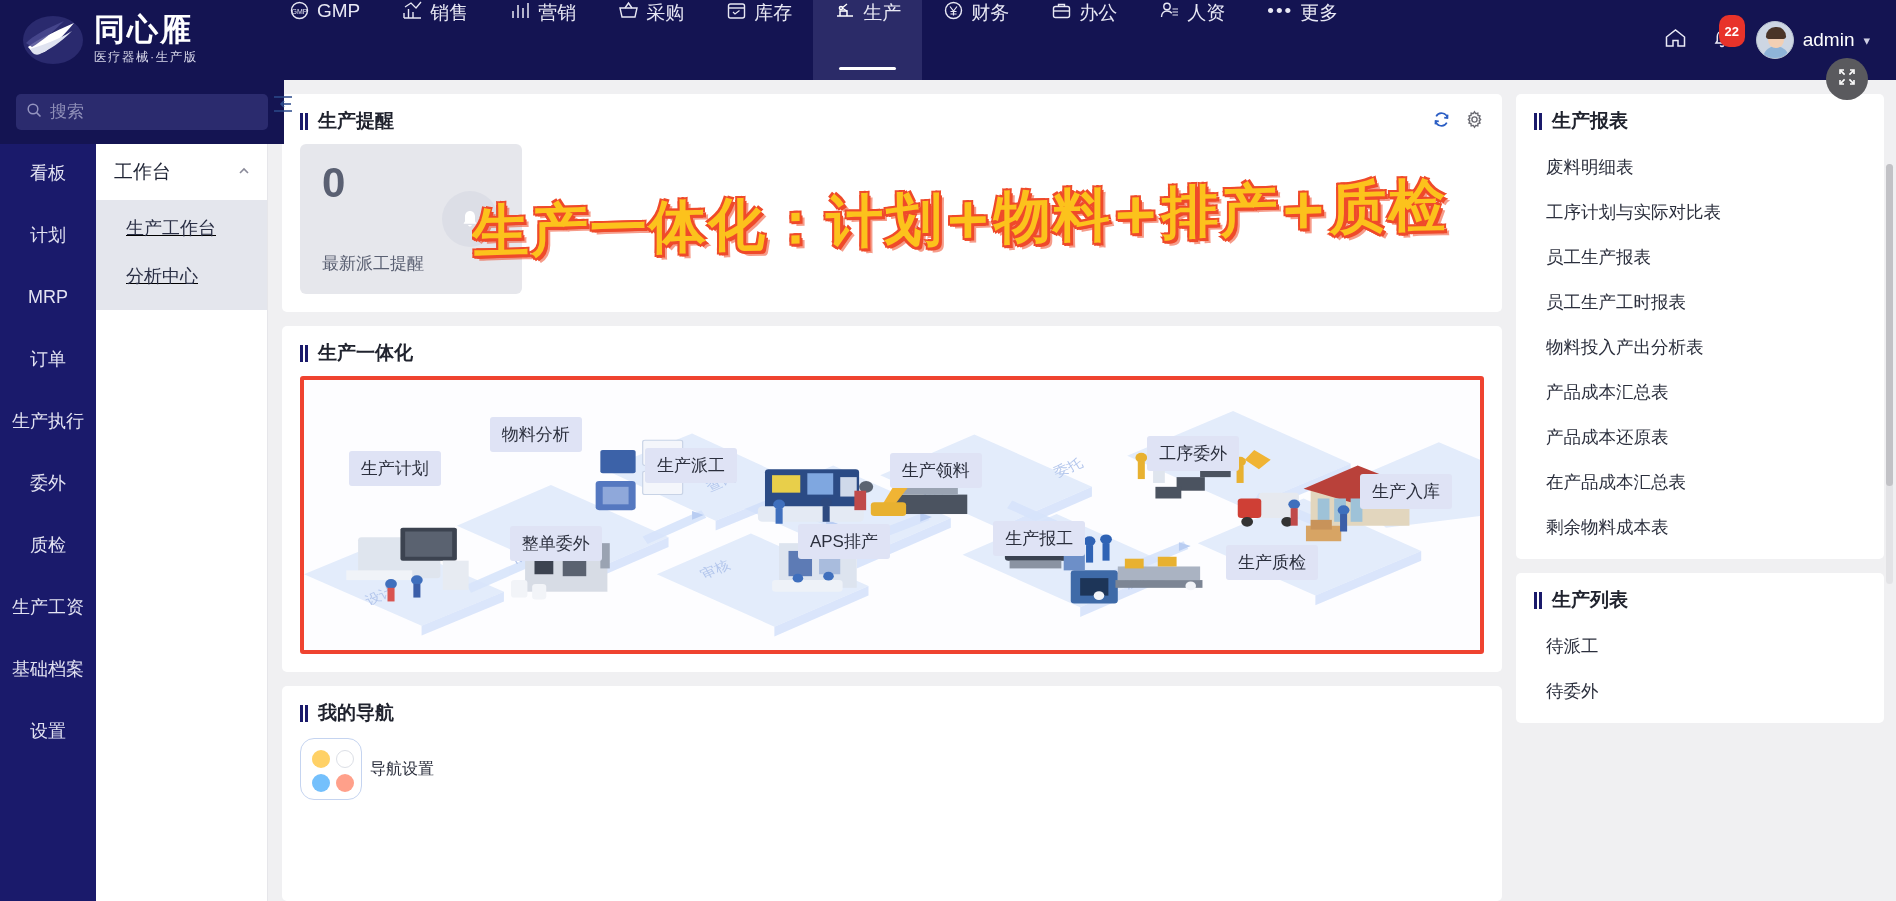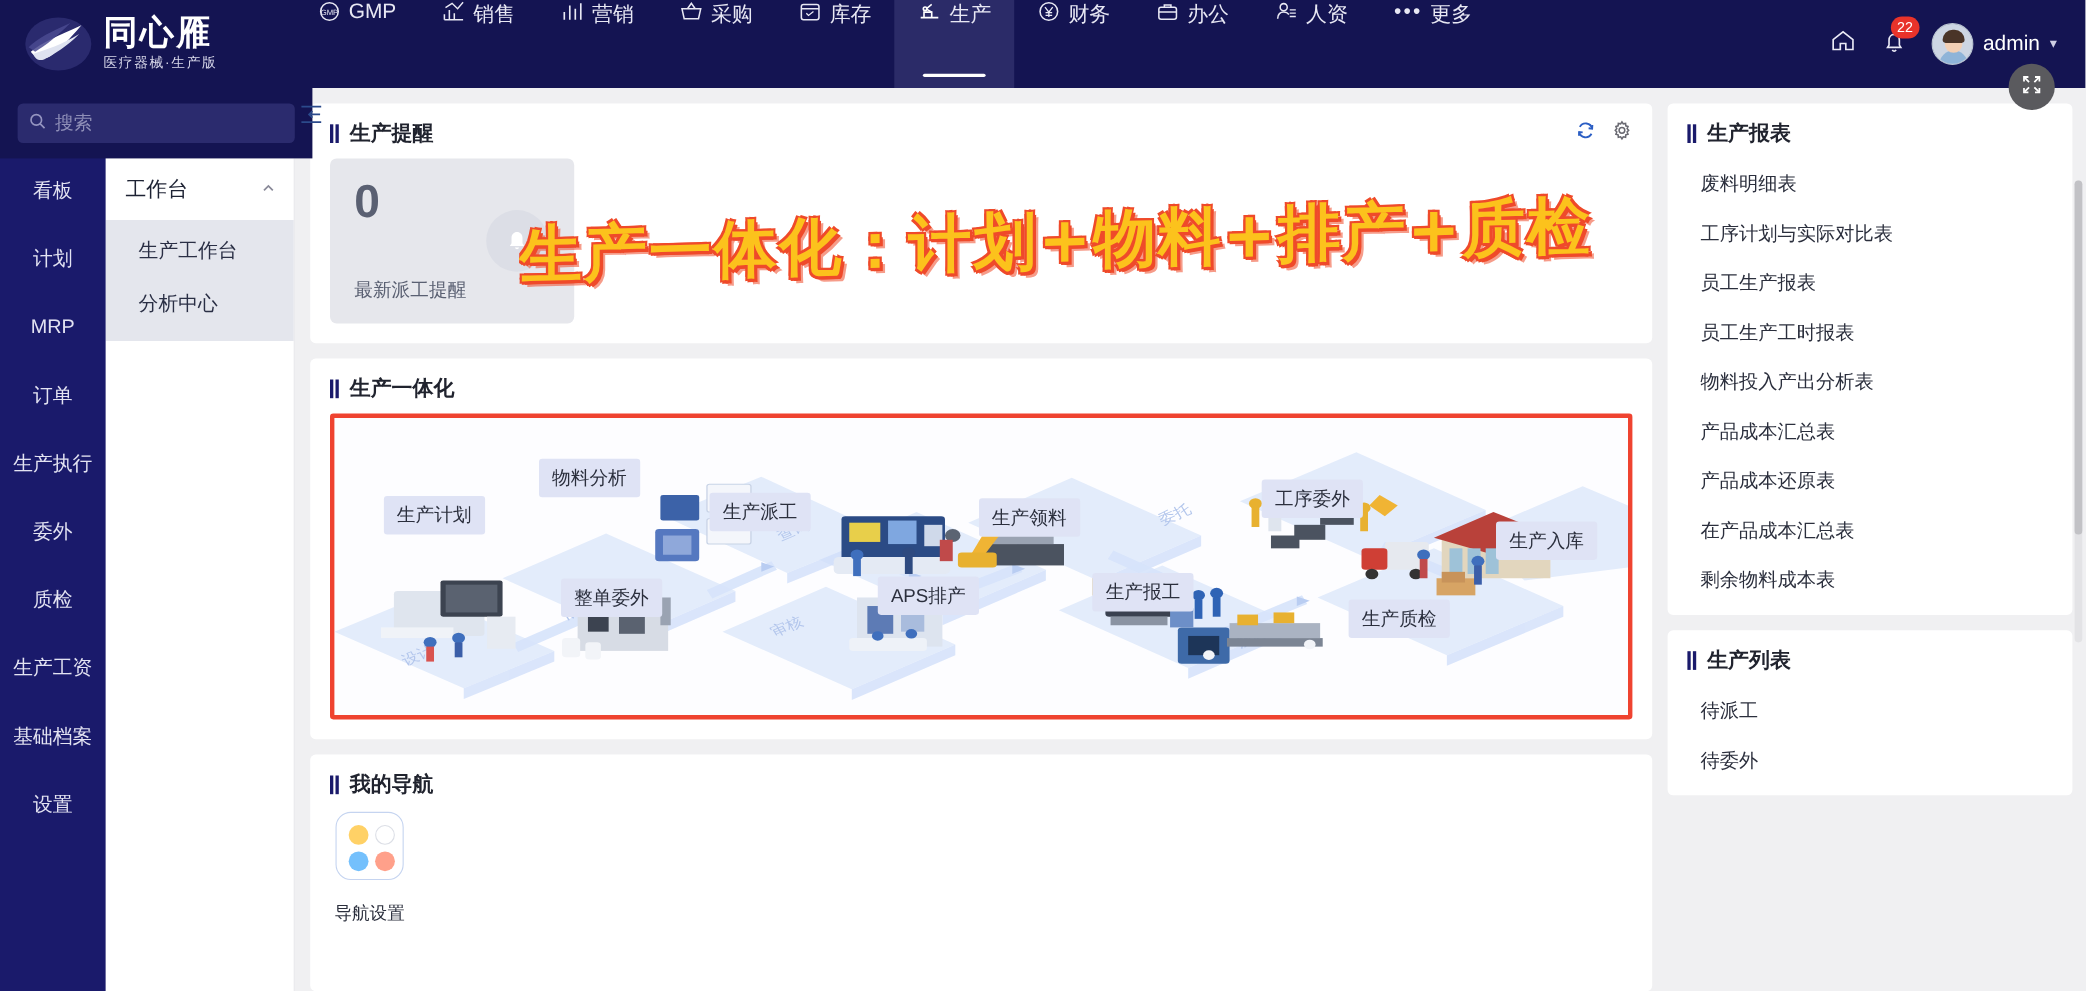--- a/index.html
+++ b/index.html
@@ -45,22 +45,22 @@
   }
   .navitem svg { display: block; }
   .nav-dots { letter-spacing: 2px; font-size: 19px; }
 
   .topright {
     display: flex; align-items: center; gap: 22px; padding-right: 26px; flex-shrink: 0;
   }
   .icon-btn { cursor: pointer; position: relative; display: flex; align-items: center; }
   .badge {
     position: absolute; top: -11px; left: 9px;
-    background: #e8332a; color: #fff; font-size: 13px; font-weight: normal;
-    min-width: 26px; height: 20px; border-radius: 10px;
+    background: #e8332a; color: #fff; font-size: 13px; font-weight: bold;
+    min-width: 26px; height: 32px; border-radius: 10px;
     display: flex; align-items: center; justify-content: center; padding: 0 5px;
     z-index: 2;
   }
   .avatar-wrap { display: flex; align-items: center; gap: 9px; cursor: pointer; }
   .avatar {
     width: 38px; height: 38px; border-radius: 50%;
     background: #cdd6e3; position: relative; overflow: hidden;
     border: 1px solid #b8c2d0;
   }
   .avatar .hair {
@@ -113,21 +113,21 @@
   .submenu {
     position: absolute; left: 96px; top: 144px; width: 172px; bottom: 0;
     background: #ffffff; z-index: 29;
     border-right: 1px solid #e6e6ea;
   }
   .submenu-head {
     height: 56px; display: flex; align-items: center; justify-content: space-between;
     padding: 0 16px 0 18px; font-size: 19px; color: #1d2233; cursor: pointer;
   }
   .submenu-head .chev { color: #888; font-size: 13px; }
-  .submenu-body { background: #e4e6ed; padding: 4px 0 10px 0; }
+  .submenu-body { background: #e4e6ed; padding: 4px 0 10px 0; text-decoration: underline; }
   .submenu-item {
     height: 48px; display: flex; align-items: center; padding-left: 30px;
     font-size: 18px; color: #2a2f45; cursor: pointer;
   }
 
   
   .collapse-toggle {
     position: absolute; left: 272px; top: 92px; width: 22px; height: 26px;
     z-index: 35; cursor: pointer;
   }
@@ -196,21 +196,21 @@
   }
   .diagram-svg { position: absolute; inset: 0; width: 100%; height: 100%; }
   .node-label {
     position: absolute; background: #dfe3f5; color: #2b2f3d;
     font-size: 17px; padding: 6px 12px; border-radius: 3px;
     white-space: nowrap; cursor: pointer;
   }
 
   
   .nav-card { flex: 1; min-height: 0; }
-  .nav-tile { width: 72px; display: flex; flex-direction: column; align-items: center; gap: 20px; cursor: pointer; margin-top: 12px; }
+  .nav-tile { width: 72px; display: flex; flex-direction: row; align-items: center; gap: 8px; cursor: pointer; margin-top: 12px; }
   .nav-tile-icon {
     width: 62px; height: 62px; border-radius: 14px; border: 1.5px solid #c5d4f0;
     background: #fff; display: grid; grid-template-columns: 1fr 1fr;
     place-items: center; padding: 11px; gap: 6px;
   }
   .dotc { width: 18px; height: 18px; border-radius: 50%; }
   .nav-tile-label { font-size: 16px; color: #2b2f3d; white-space: nowrap; }
 
   
   .list-card { padding-bottom: 10px; }

